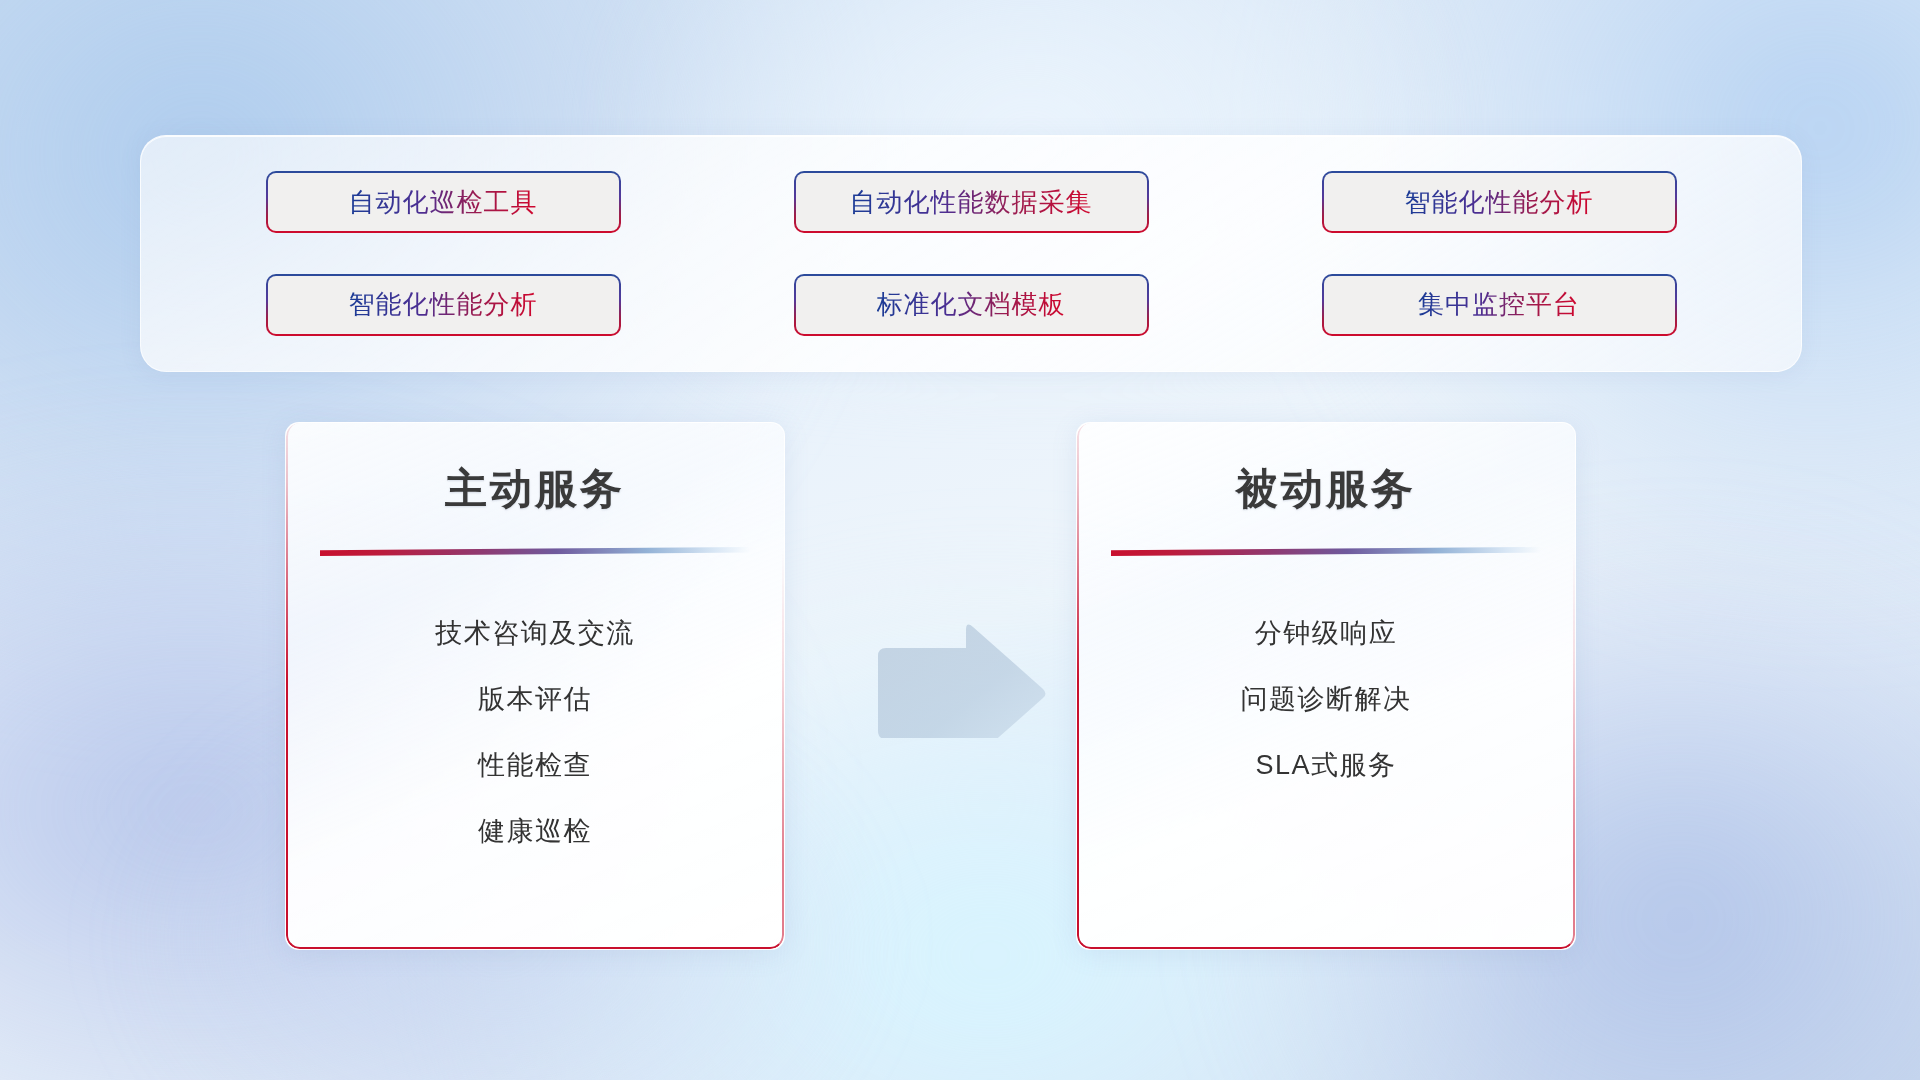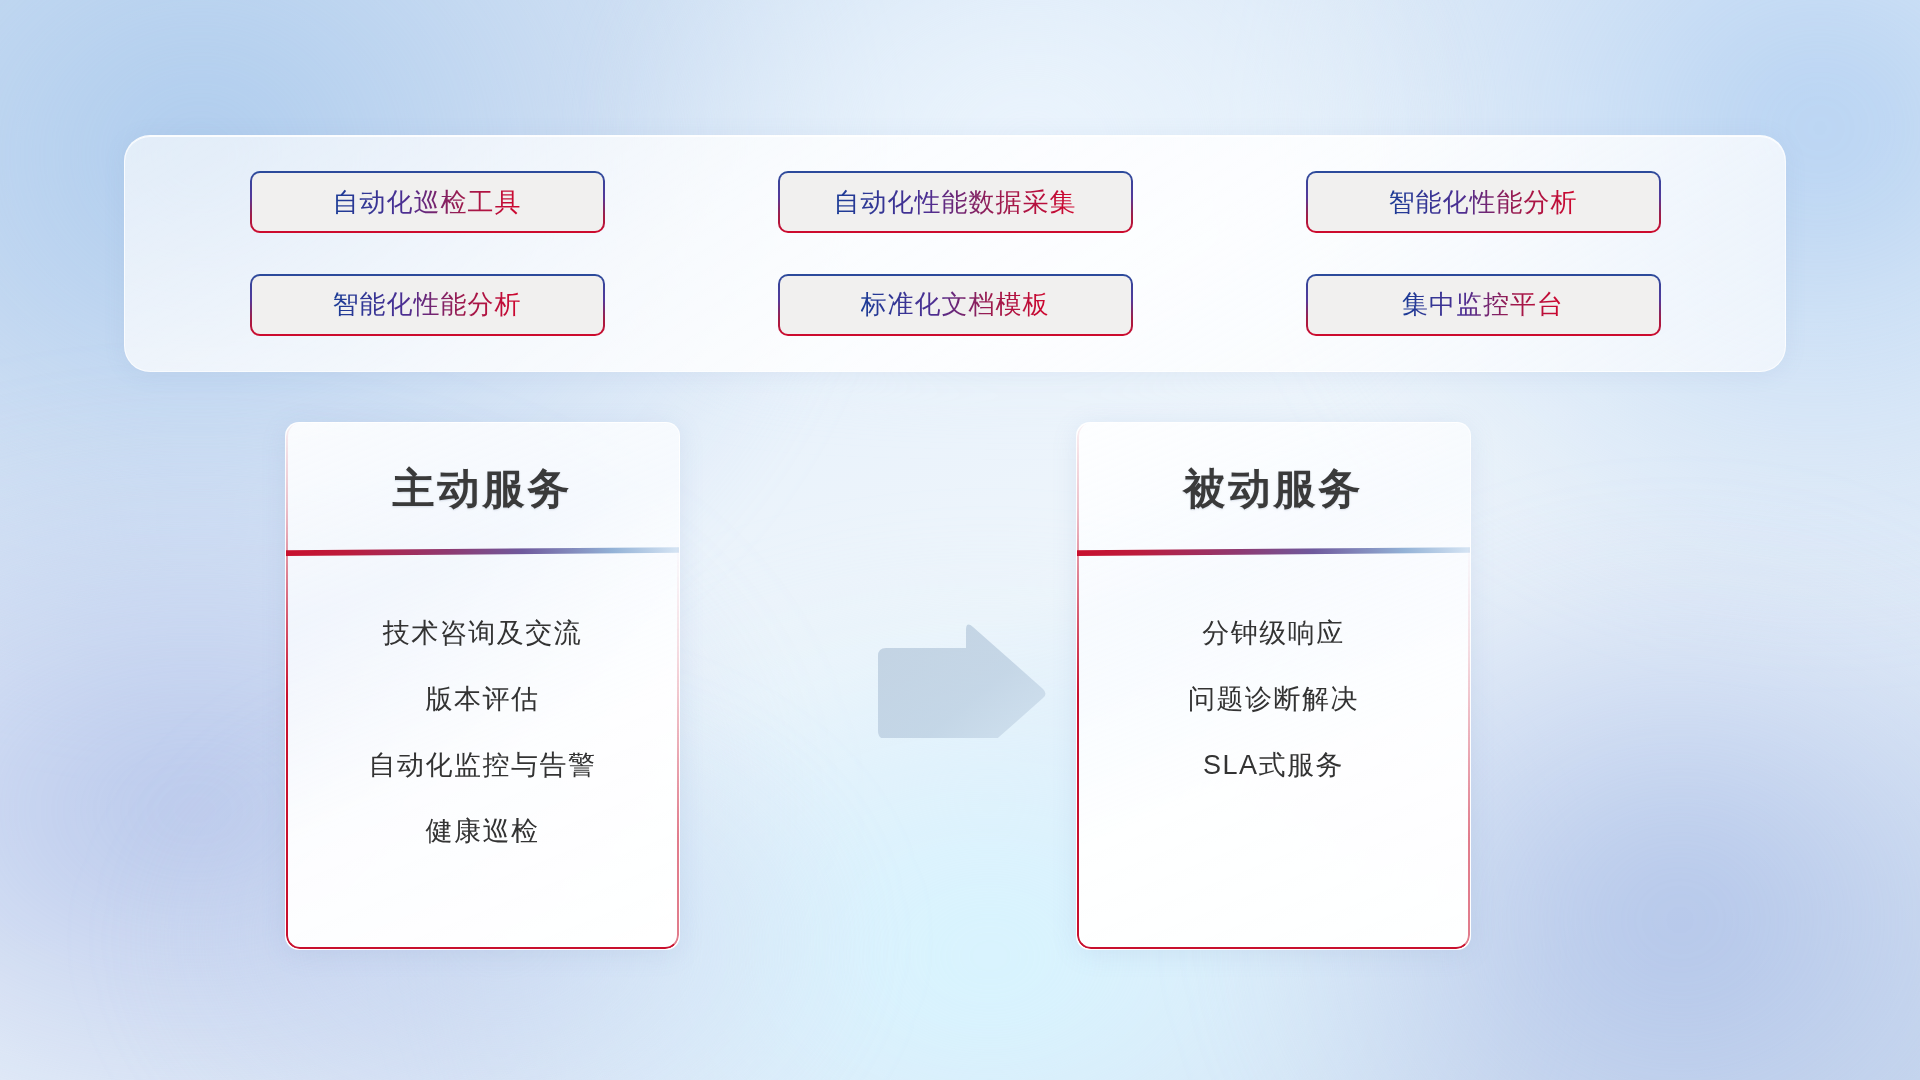--- a/index.html
+++ b/index.html
@@ -47,21 +47,21 @@
     filter:blur(40px);
   }
   #bg-glow-g{
     position:absolute;left:120px;bottom:-120px;width:760px;height:520px;
     background:radial-gradient(ellipse at 50% 50%,rgba(196,212,240,.55) 0%,rgba(205,219,242,0) 70%);
     filter:blur(44px);
   }
 
   
   #top-panel{
-    position:absolute;left:124px;top:135px;width:1660px;height:235px;
+    position:absolute;left:140px;top:135px;width:1660px;height:235px;
     border-radius:26px;
     background:linear-gradient(150deg,rgba(255,255,255,.62) 0%,rgba(255,255,255,.80) 35%,rgba(255,255,255,.86) 60%,rgba(252,253,255,.66) 100%);
     box-shadow:0 2px 22px rgba(110,140,190,.10), inset 0 1px 0 rgba(255,255,255,.85);
     border:1px solid rgba(255,255,255,.72);
   }
   .chip-grid{
     position:absolute;inset:0;
     display:grid;
     grid-template-columns:repeat(3,1fr);
     grid-template-rows:repeat(2,1fr);
@@ -90,21 +90,21 @@
     background:linear-gradient(90deg,#1b3c96 0%,#4c2f93 38%,#9c1b4e 68%,#d1052c 100%);
     -webkit-background-clip:text;
     background-clip:text;
     color:transparent;
     -webkit-text-fill-color:transparent;
   }
 
   
   .service-card{
     position:absolute;
-    width:395px;height:528px;
+    width:500px;height:528px;
     border-radius:14px;
     background:linear-gradient(158deg,rgba(255,255,255,.90) 0%,rgba(250,252,255,.80) 30%,rgba(255,255,255,.95) 62%,rgba(255,255,255,.99) 100%);
     box-shadow:0 4px 26px rgba(110,140,190,.13);
     border:1px solid rgba(255,255,255,.8);
     box-sizing:border-box;
     overflow:hidden;
   }
   .service-card::after{
     content:"";
     position:absolute;left:0;bottom:0;width:100%;height:100%;
@@ -198,21 +198,21 @@
 
   </div>
 </section>
 
 <section class="service-card" id="card-active">
   <h2 class="card-title">主动服务</h2>
   <div class="card-divider"></div>
   <ul class="card-list">
     <li>技术咨询及交流</li>
     <li>版本评估</li>
-    <li>自动化监控与告警</li>
+    <li>性能检查</li>
     <li>健康巡检</li>
   </ul>
 </section>
 
 <div id="flow-arrow">
   <svg width="176" height="116" viewBox="0 0 176 116" xmlns="http://www.w3.org/2000/svg">
     <defs>
       <linearGradient id="arrowGrad" x1="0" y1="0" x2="1" y2="1">
         <stop offset="0%" stop-color="#b9cbdd" stop-opacity="0.80"></stop>
         <stop offset="55%" stop-color="#b4c8dc" stop-opacity="0.66"></stop>

